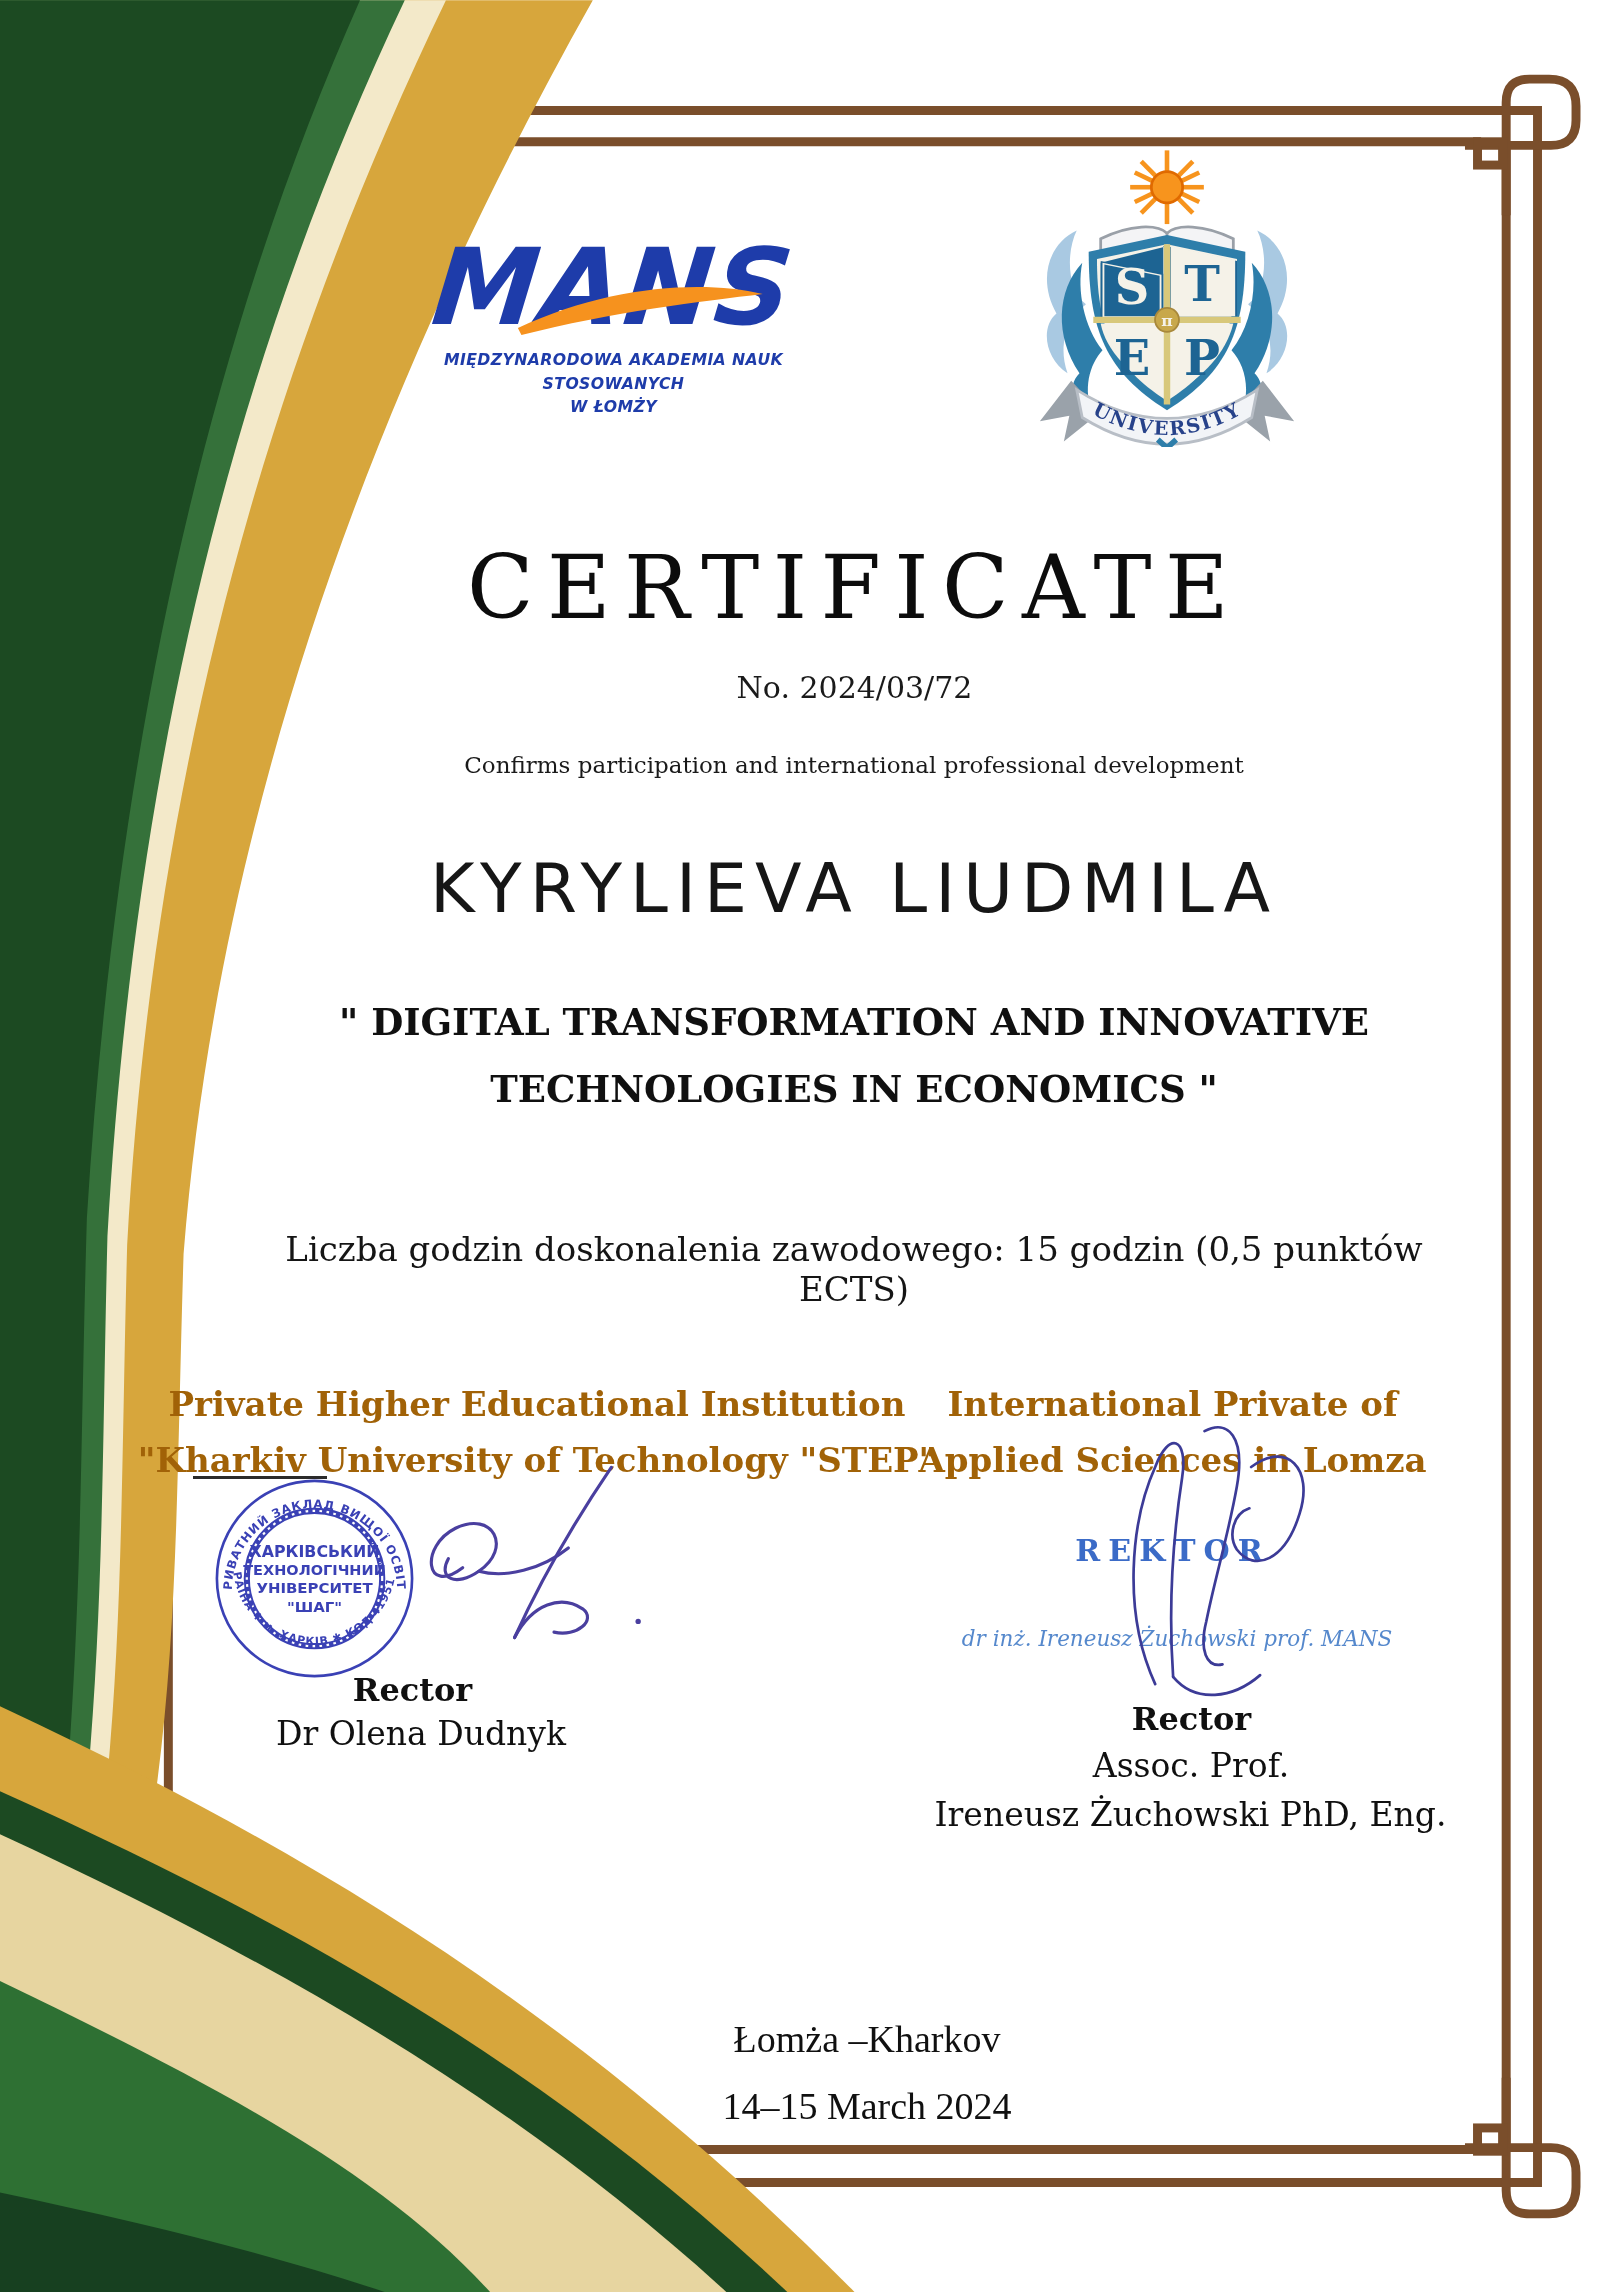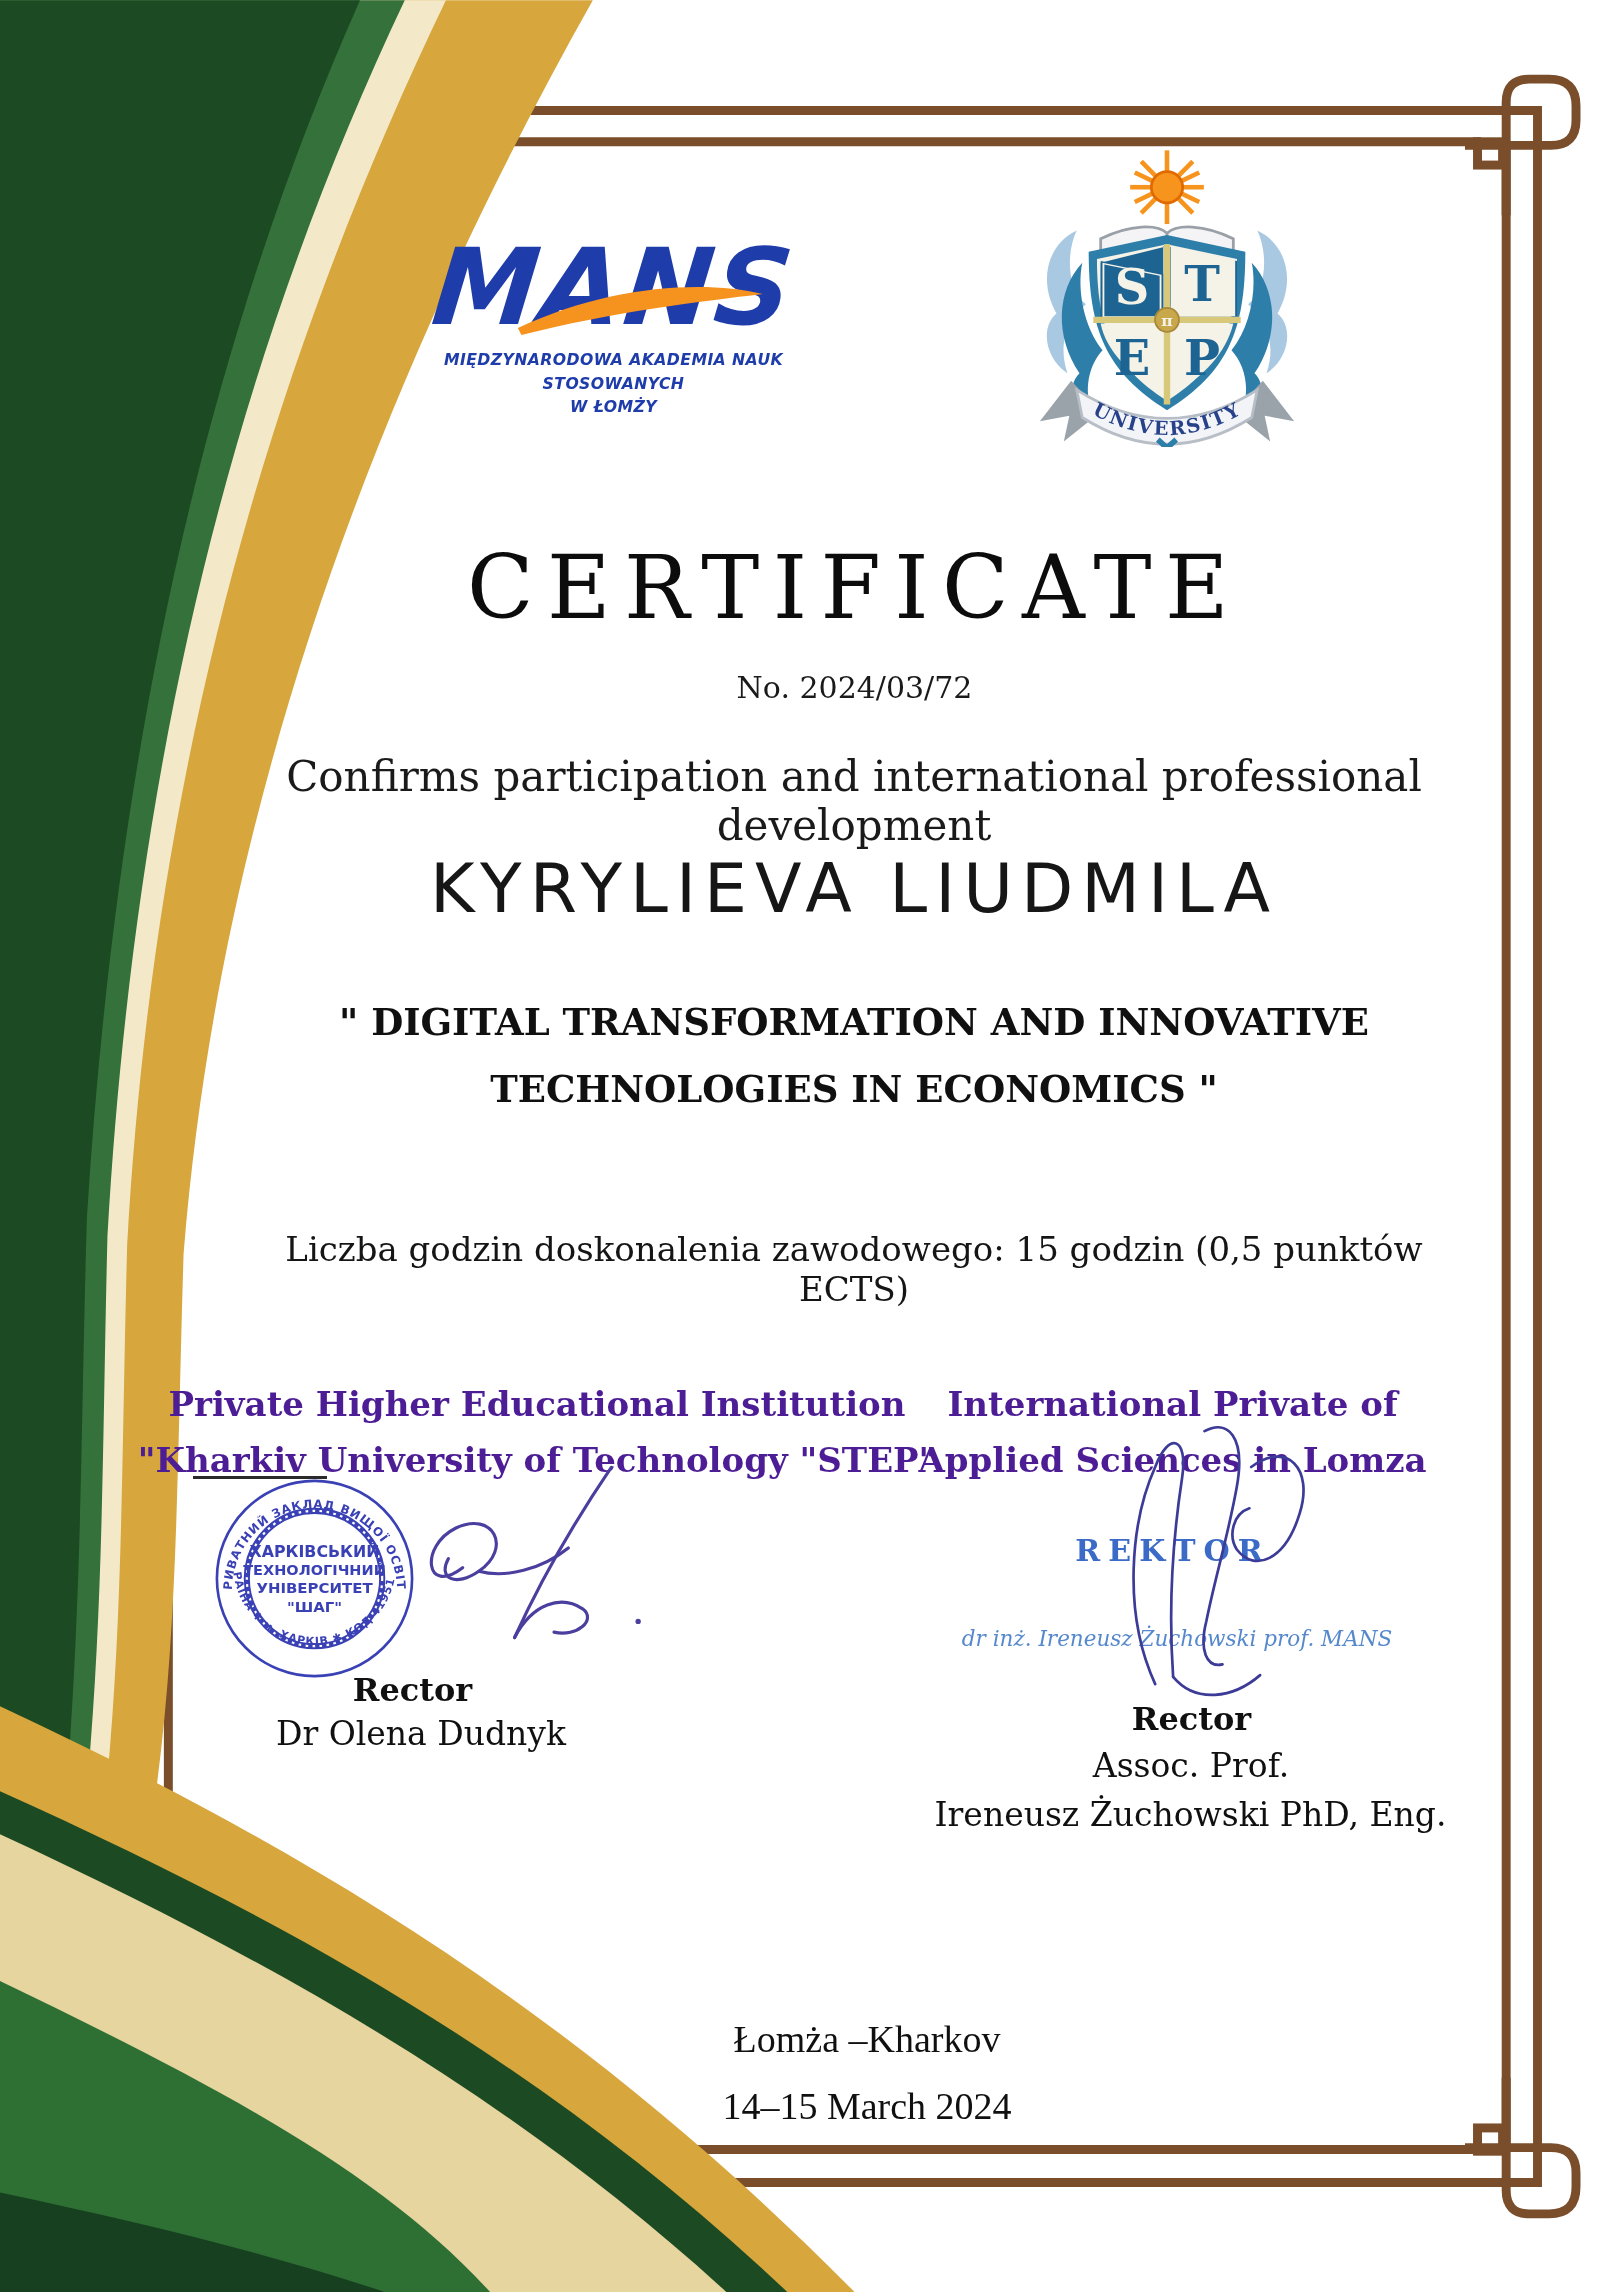--- a/index.html
+++ b/index.html
@@ -16,28 +16,28 @@
     font-size:106px;color:#1e3caa;letter-spacing:1.8px;transform:skewX(-6deg);
     line-height:1;position:relative;z-index:1;
   }
   .mans-caption{
     font-family:"DejaVu Sans",sans-serif;font-style:italic;font-weight:bold;
     font-size:15.7px;color:#1e3caa;line-height:1.5;letter-spacing:0.4px;
   }
   
   .cert-title{font-size:87px;letter-spacing:13.4px;color:#0c0c0c;font-weight:400;}
   .cert-no{font-size:30px;color:#1a1a1a;}
-  .confirms{font-size:42px;color:#1a1a1a;}
+  .confirms{font-size:23px;color:#1a1a1a;}
   .recipient{
     font-family:"DejaVu Sans",sans-serif;font-size:68px;letter-spacing:8px;
     color:#161616;font-weight:normal;white-space:nowrap;
   }
   .conf-head{font-size:37px;font-weight:bold;line-height:1.8;color:#101010;}
   .hours{font-size:34px;color:#151515;}
-  .col-head{font-size:34px;font-weight:bold;color:#4c1d95;line-height:1.65;}
+  .col-head{font-size:34px;font-weight:bold;color:#a16207;line-height:1.65;}
   .role{font-size:32px;font-weight:bold;color:#101010;}
   .person{font-size:33px;color:#101010;}
   .bottom-lines{font-size:38px;color:#101010;line-height:1.75;font-family:Liberation Serif, serif;}
   .rektor{
     font-size:30px;letter-spacing:8px;color:#3b6bc7;font-weight:bold;
     font-family:"DejaVu Serif",serif;
   }
   .sig-caption{
     font-size:21.5px;font-style:italic;color:#5588cc;white-space:nowrap;
   }

